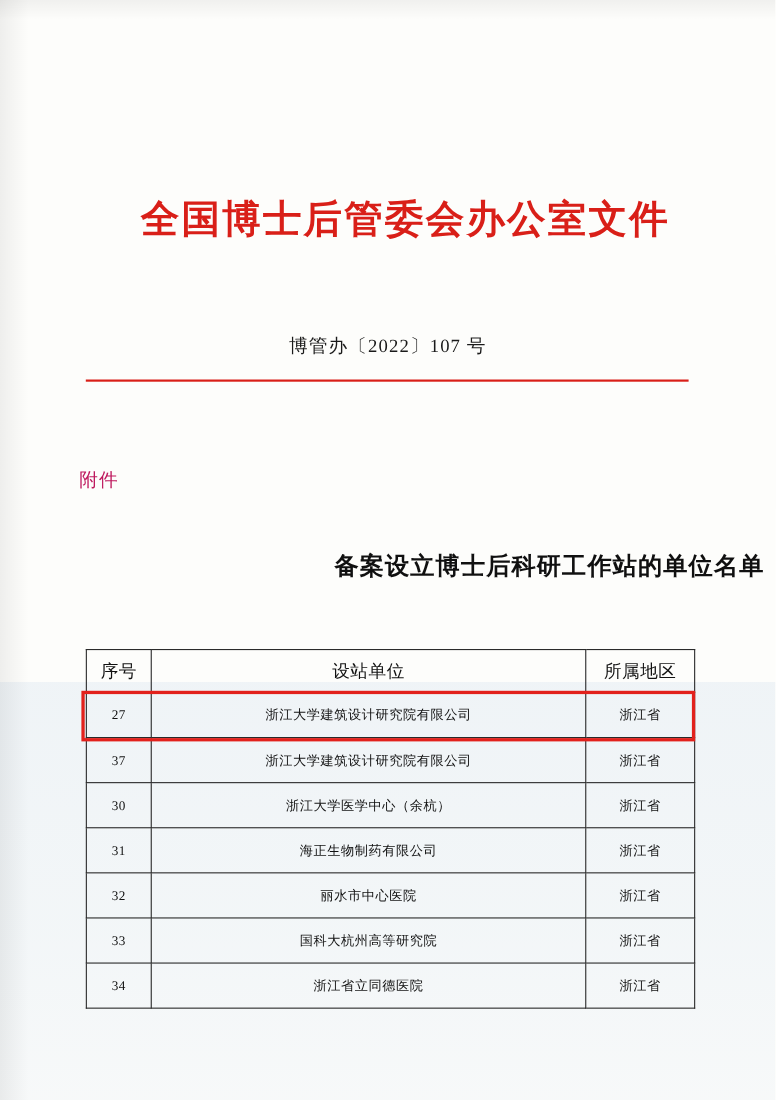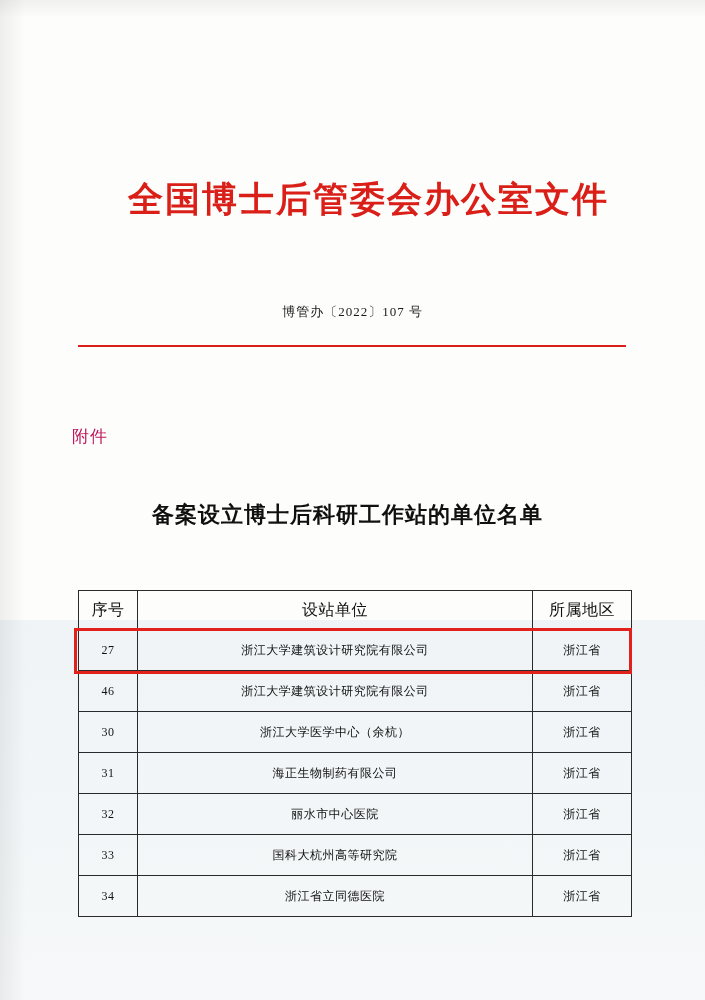--- a/index.html
+++ b/index.html
@@ -44,21 +44,21 @@
     white-space: nowrap;
     padding-left: 16px;
   }
   .doc-number {
     position: absolute;
     top: 303px;
     left: 0;
     width: 705px;
     text-align: center;
     color: #1a1a1a;
-    font-size: 13px;
+    font-size: 17px;
     letter-spacing: 1px;
   }
   .red-rule {
     position: absolute;
     top: 345px;
     left: 78px;
     width: 548px;
     height: 2px;
     background: #d91f18;
   }
@@ -68,21 +68,21 @@
     left: 72px;
     font-size: 17px;
     color: #be185d;
     letter-spacing: 1px;
   }
   .section-title {
     position: absolute;
     top: 500px;
     left: 0;
     width: 695px;
-    text-align: center;
+    text-align: right;
     font-size: 22px;
     font-weight: bold;
     color: #101010;
     letter-spacing: 1px;
   }
   table.listing {
     position: absolute;
     top: 590px;
     left: 78px;
     width: 550px;
@@ -163,21 +163,21 @@
         <th class="col-region">所属地区</th>
       </tr>
     </thead>
     <tbody>
       <tr class="highlight-row">
         <td>27</td>
         <td>浙江大学建筑设计研究院有限公司</td>
         <td>浙江省</td>
       </tr>
       <tr>
-        <td>46</td>
+        <td>37</td>
         <td>浙江大学建筑设计研究院有限公司</td>
         <td>浙江省</td>
       </tr>
       <tr>
         <td>30</td>
         <td>浙江大学医学中心（余杭）</td>
         <td>浙江省</td>
       </tr>
       <tr>
         <td>31</td>

